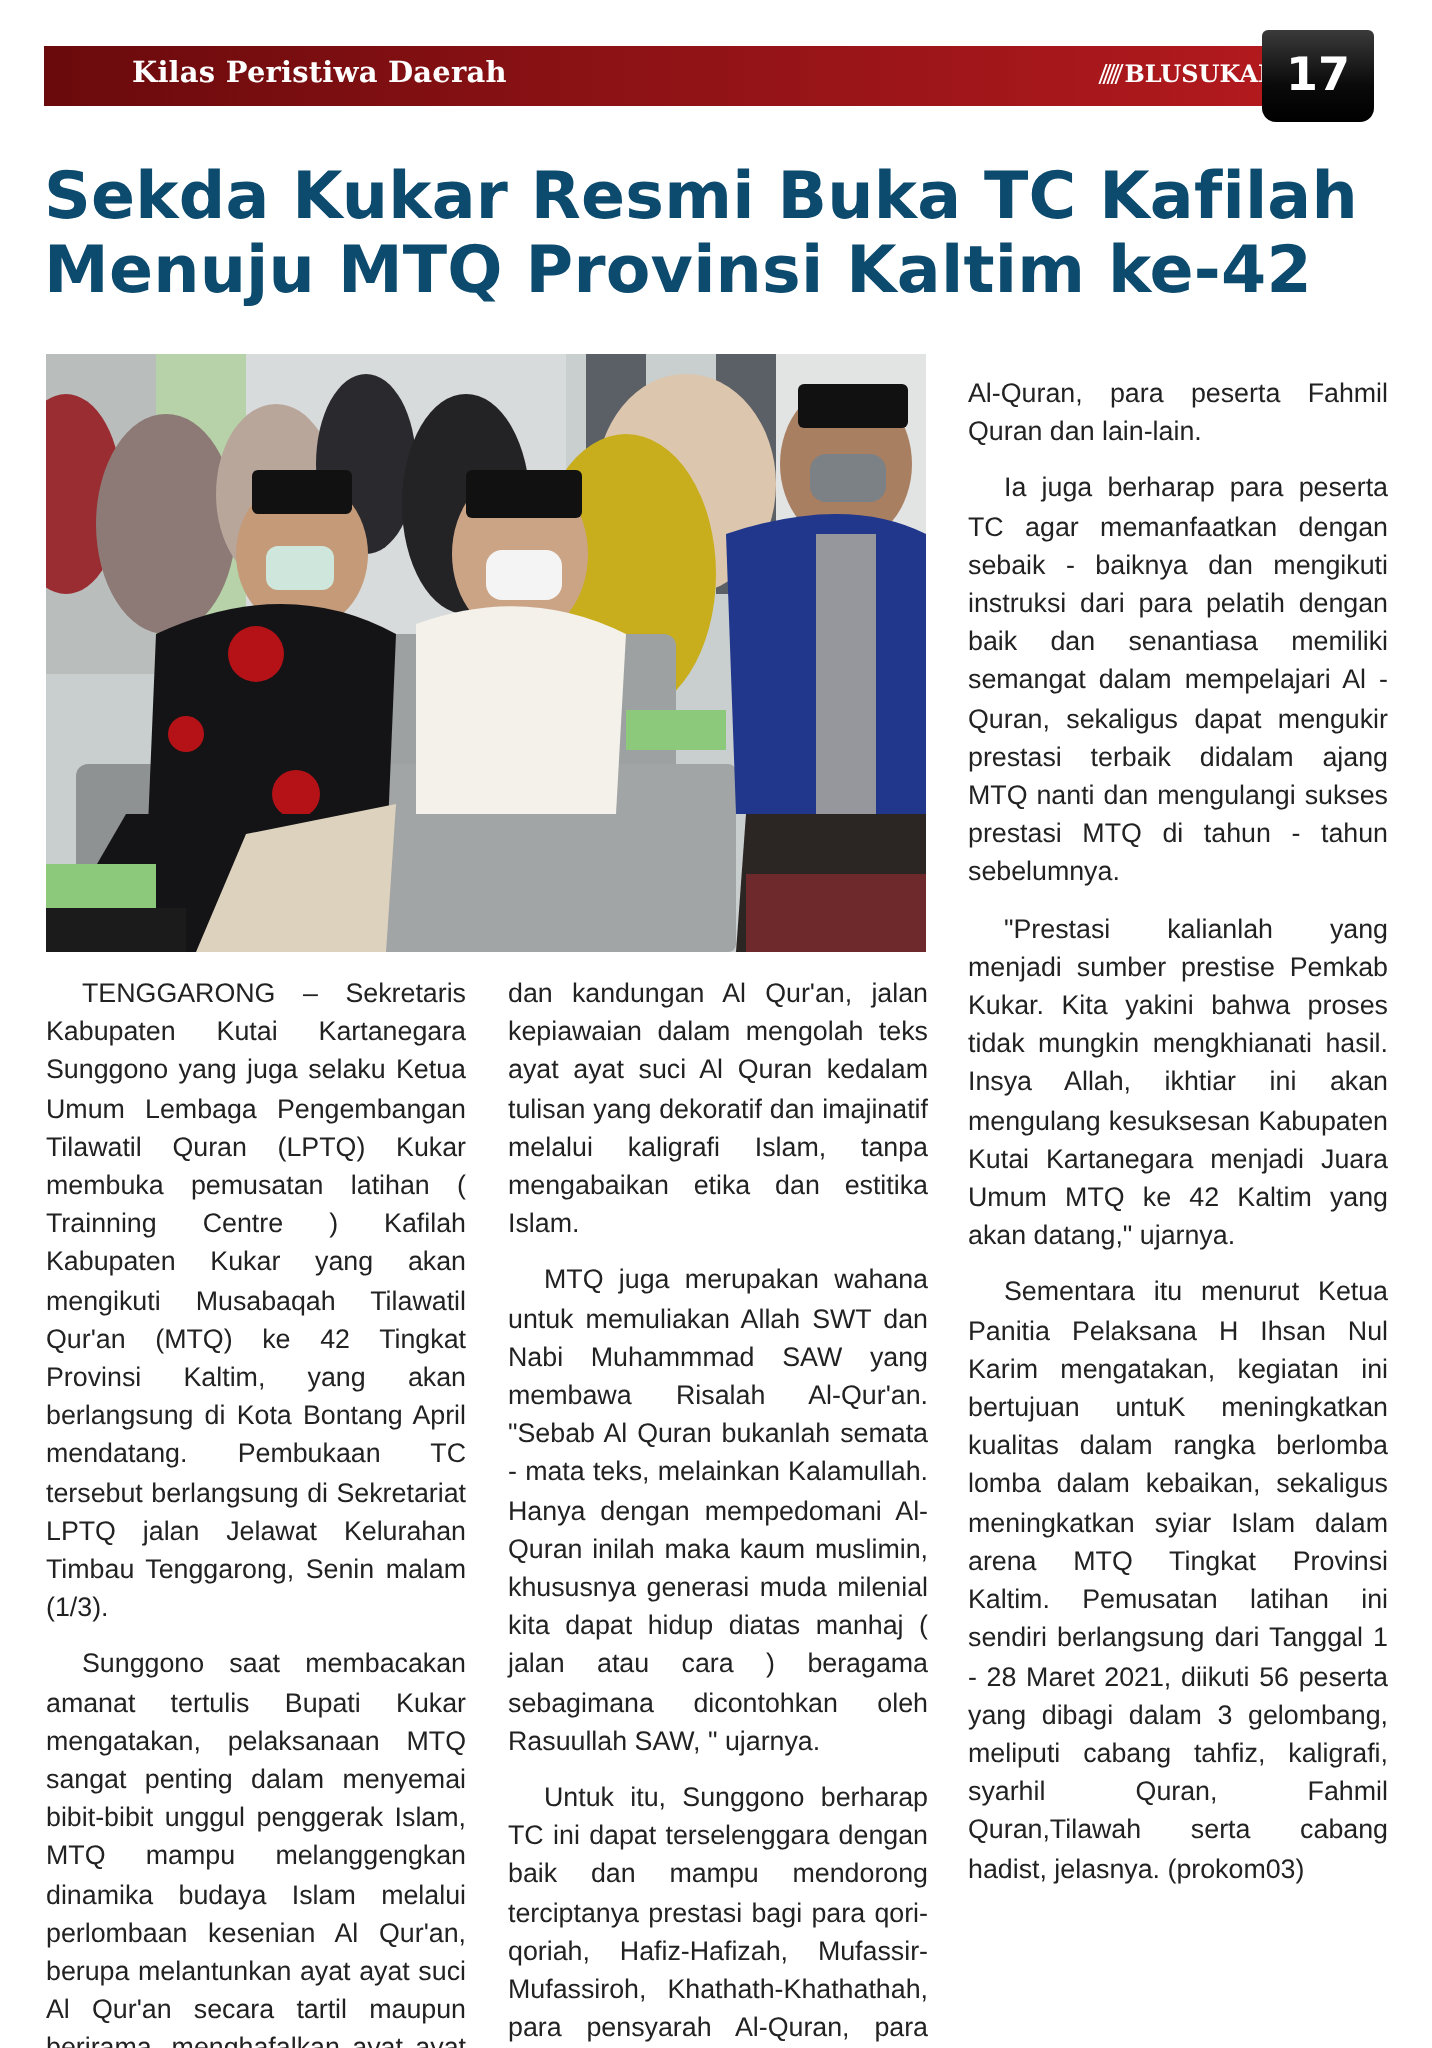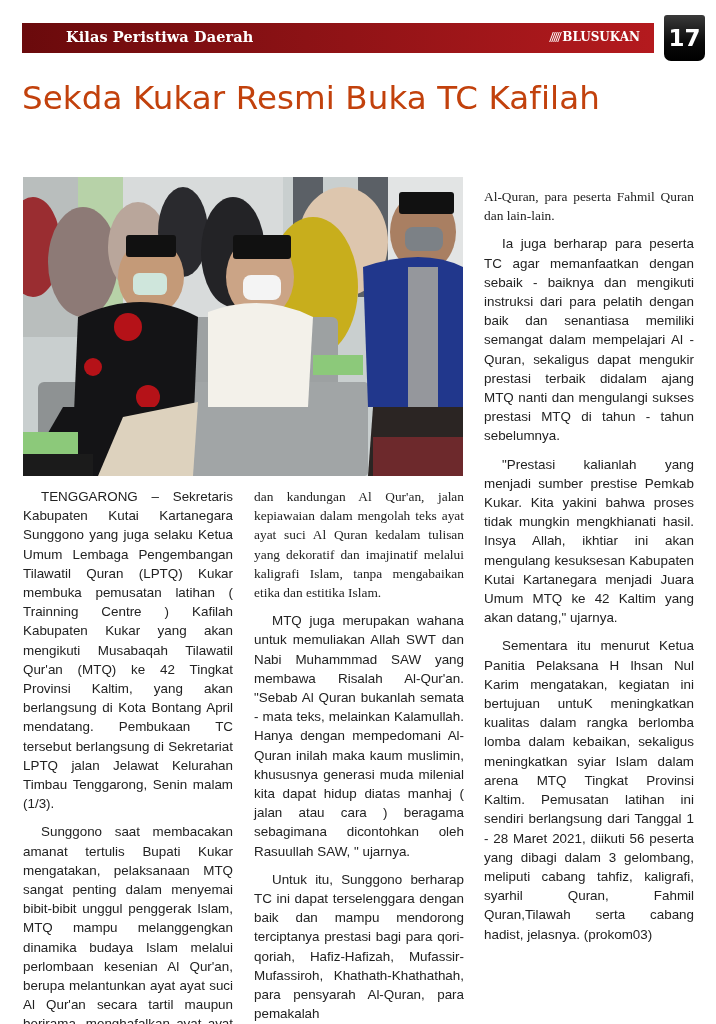--- a/index.html
+++ b/index.html
@@ -15,40 +15,40 @@
     position: absolute; left: 12px; top: 5px; color: #fff;
     font-family: "DejaVu Serif", serif; font-weight: bold; font-size: 14.5px; letter-spacing: 0.1px; margin-left: 32px;
   }
   .brand {
     position: absolute; right: 14px; top: 7px; color: #fff;
     font-family: "DejaVu Serif", serif; font-weight: bold; font-size: 12px; display: flex; align-items: center; gap: 2px;
   }
   .brand-icon { display: inline-flex; gap: 1px; height: 10px; }
   .brand-icon i { display: block; width: 1px; height: 10px; background: #fff; transform: skewX(-20deg); }
   .page-num {
-    position: absolute; left: 664px; top: 15px; width: 41px; height: 46px;
+    position: absolute; left: 631px; top: 15px; width: 56px; height: 46px;
     background: linear-gradient(180deg, #3a3a3a 0%, #0a0a0a 60%, #000 100%);
     border-radius: 3px 3px 7px 7px; color: #fff; text-align: center;
     font-family: "DejaVu Sans", sans-serif; font-weight: bold; font-size: 23px; line-height: 46px;
   }
   .headline {
     position: absolute; left: 22px; top: 80px; width: 680px; margin: 0;
-    font-family: "DejaVu Sans", sans-serif; font-weight: normal; font-size: 32.5px; line-height: 37px; color: #c2410c;
+    font-family: "DejaVu Sans", sans-serif; font-weight: bold; font-size: 32.5px; line-height: 37px; color: #0c4a6e;
     letter-spacing: 0.1px;
   }
   .photo {
     position: absolute; left: 23px; top: 177px; width: 440px; height: 299px; overflow: hidden;
     background: #cfd3d2;
   }
   .photo svg { display: block; }
   .col {
     position: absolute; font-size: 13.4px; line-height: 19.2px; text-align: justify; color: #222;
   }
   .col p { margin: 0 0 9px 0; text-indent: 18px; }
-  .col p.cont { text-indent: 0; font-family: Liberation Serif, serif; }
+  .col p.cont { text-indent: 0; }
   .col1 { left: 23px; top: 487px; width: 210px; }
   .col2 { left: 254px; top: 487px; width: 210px; }
   .col3 { left: 484px; top: 187px; width: 210px; }
   .dateline { font-weight: normal; }
 </style>
 </head>
 <body>
 
 <div class="header-bar">
   <span class="section-label">Kilas Peristiwa Daerah</span>
@@ -60,20 +60,21 @@
         <i></i>
         <i></i>
       </span>
     <span>BLUSUKAN</span>
   </span>
 </div>
 <div class="page-num">17</div>
 
 <h1 class="headline">
   <span>Sekda Kukar Resmi Buka TC Kafilah</span><br>
+  <span>Menuju MTQ Provinsi Kaltim ke-42</span>
 </h1>
 
 <div class="photo" title="Officials wearing masks seated on grey sofas at the TC opening, with female participants in hijabs behind">
   <svg width="440" height="299" viewBox="0 0 440 299">
 
     <rect x="0" y="0" width="440" height="299" fill="#c9cfcf"></rect>
     <rect x="0" y="0" width="55" height="160" fill="#b9bebd"></rect>
     <rect x="55" y="0" width="45" height="170" fill="#b7d2a8"></rect>
     <rect x="100" y="0" width="160" height="140" fill="#d8dbdb"></rect>
     <rect x="270" y="0" width="30" height="120" fill="#5b6066"></rect>

